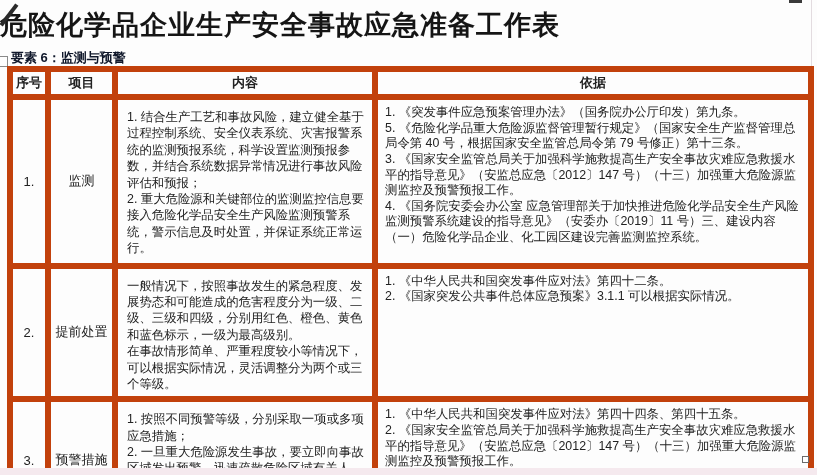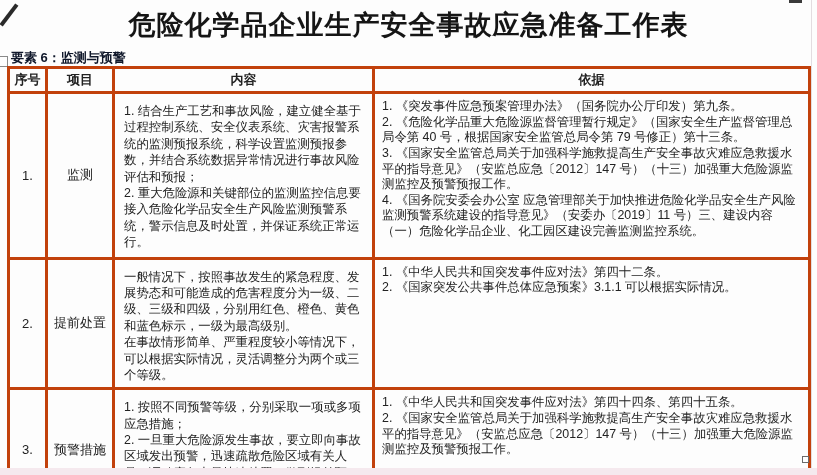--- a/index.html
+++ b/index.html
@@ -2,35 +2,35 @@
 <html><head>
 <meta charset="utf-8">
 <style>
   html,body { margin:0; padding:0; background:#ffffff; }
   .page {
     position:relative; width:817px; height:475px; overflow:hidden;
     background:#fdfdfd; color:#1f1f1f;
     font-family:"Liberation Sans","DejaVu Sans",sans-serif;
   }
   .doc-title {
-    margin:0; padding-top:7px; text-align:center;
+    margin:0; padding-top:7px; text-align:left;
     font-size:27px; font-weight:bold; letter-spacing:1px; color:#151515;
     white-space:nowrap;
   }
   .section-label {
     position:absolute; left:11px; top:49px;
     font-size:13px; font-weight:bold; color:#0f172a;
   }
   table.work-table {
     position:absolute; left:7px; top:66px; width:801px;
     border-collapse:collapse; table-layout:fixed;
     background:#fdfdfd;
   }
   .work-table th, .work-table td {
-    border:3px solid #c2410c; overflow:hidden;
+    border:6px solid #c2410c; overflow:hidden;
   }
   .work-table th {
     height:22px; font-size:13px; font-weight:bold; text-align:center;
     vertical-align:middle; padding:0; color:#222;
   }
   td.cell-center {
     text-align:center; vertical-align:middle; font-size:13px; color:#222;
   }
   td.cell-text {
     vertical-align:top; font-size:12.4px; line-height:1.32; color:#222;
@@ -93,21 +93,21 @@
 
     <tr style="height:140px">
       <td class="cell-center">1.</td>
       <td class="cell-center">监测</td>
       <td class="cell-text">
         <p class="para">1.  结合生产工艺和事故风险，建立健全基于过程控制系统、安全仪表系统、灾害报警系统的监测预报系统，科学设置监测预报参数，并结合系统数据异常情况进行事故风险评估和预报；</p>
         <p class="para">2.  重大危险源和关键部位的监测监控信息要接入危险化学品安全生产风险监测预警系统，警示信息及时处置，并保证系统正常运行。</p>
       </td>
       <td class="cell-text cell-basis">
         <p class="para">1. 《突发事件应急预案管理办法》（国务院办公厅印发）第九条。</p>
-        <p class="para">2. 《危险化学品重大危险源监督管理暂行规定》（国家安全生产监督管理总局令第 40 号，根据国家安全监管总局令第 79 号修正）第十三条。</p>
+        <p class="para">5. 《危险化学品重大危险源监督管理暂行规定》（国家安全生产监督管理总局令第 40 号，根据国家安全监管总局令第 79 号修正）第十三条。</p>
         <p class="para">3. 《国家安全监管总局关于加强科学施救提高生产安全事故灾难应急救援水平的指导意见》（安监总应急〔2012〕147 号）（十三）加强重大危险源监测监控及预警预报工作。</p>
         <p class="para">4. 《国务院安委会办公室 应急管理部关于加快推进危险化学品安全生产风险监测预警系统建设的指导意见》（安委办〔2019〕11 号）三、建设内容（一）危险化学品企业、化工园区建设完善监测监控系统。</p>
       </td>
     </tr>
 
     <tr style="height:110px">
       <td class="cell-center">2.</td>
       <td class="cell-center">提前处置</td>
       <td class="cell-text">
         <p class="para">一般情况下，按照事故发生的紧急程度、发展势态和可能造成的危害程度分为一级、二级、三级和四级，分别用红色、橙色、黄色和蓝色标示，一级为最高级别。</p>

